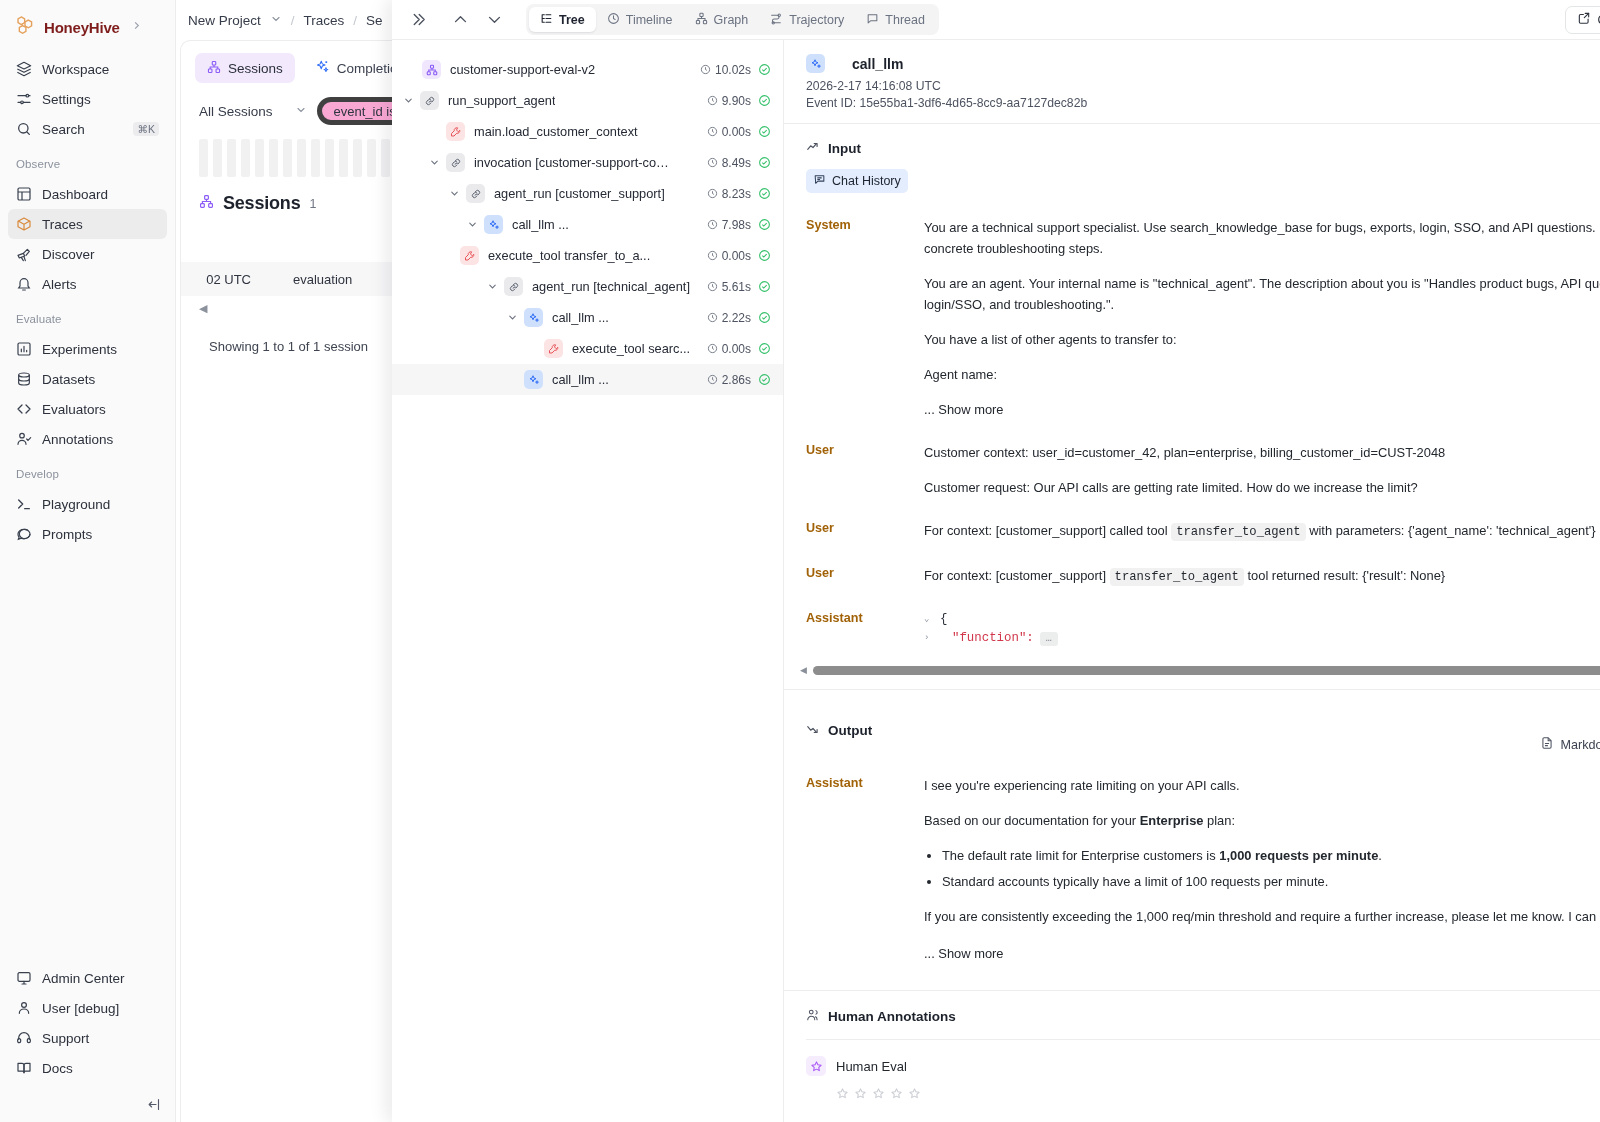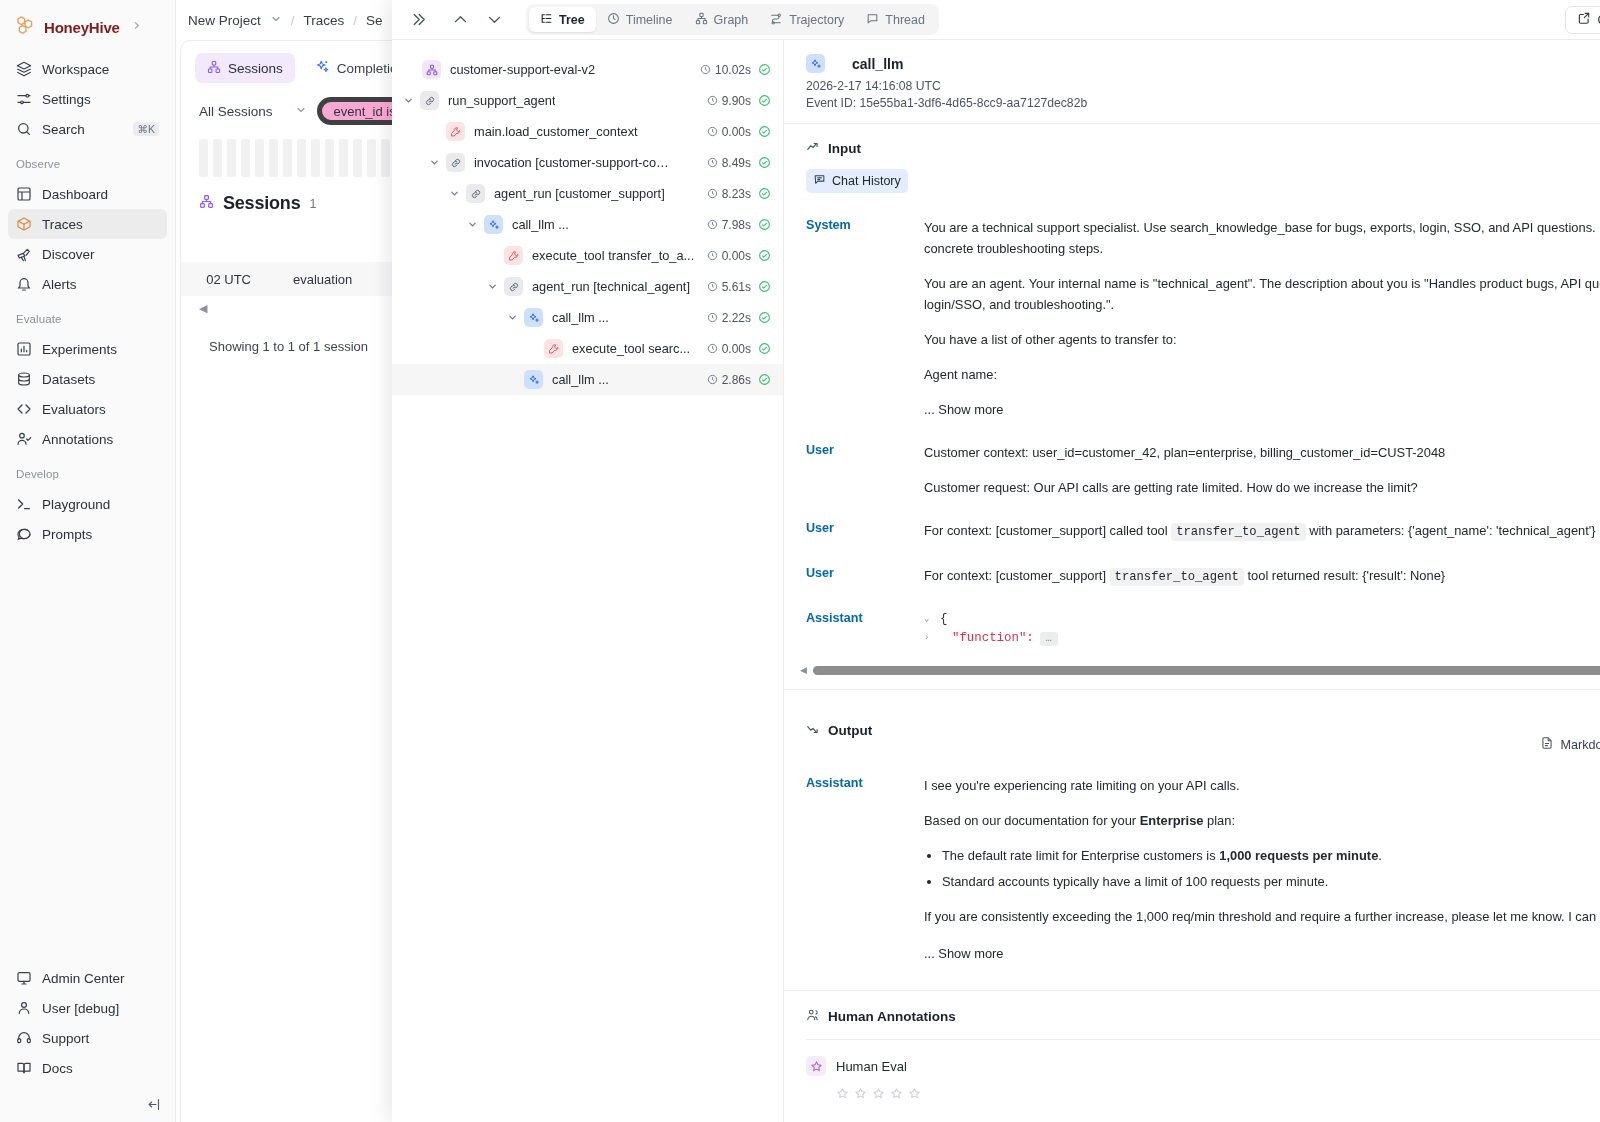--- a/index.html
+++ b/index.html
@@ -151,21 +151,21 @@
     display: inline-flex; align-items: center; gap: 6px; margin-top: 12px;
     background: #e3edfd; color: #1d2430; font-size: 12.5px; font-weight: 500;
     border-radius: 5px; padding: 4px 7px;
   }
   .chat-badge svg { width: 13px; height: 13px; color: #33415c; }
 
   .chat-scroll {
     margin: 14px 0 0 0; padding: 0 30px 0 22px; height: 452px; overflow: hidden; position: relative;
   }
   .msg { display: flex; gap: 0; padding: 10px 0 12px 0; }
-  .msg-role { width: 118px; flex: 0 0 118px; font-size: 12.6px; font-weight: 700; color: #0369a1; padding-top: 1px; }
+  .msg-role { width: 118px; flex: 0 0 118px; font-size: 12.6px; font-weight: 700; color: #a16207; padding-top: 1px; }
   .msg-body { flex: 1; min-width: 0; font-size: 12.9px; line-height: 21px; color: #23282f; }
   .msg-body p { margin-bottom: 14px; }
   .msg-body p:last-child { margin-bottom: 0; }
   .mono { font-family: "Liberation Mono", monospace; background: #f1f1f2; border-radius: 4px; padding: 2px 5px; font-size: 12.2px; }
   .show-more { font-size: 12.9px; color: #23282f; font-weight: 400; cursor: pointer; margin-top: 2px; }
   .json-block { font-family: "Liberation Mono", monospace; font-size: 12.4px; line-height: 19px; color: #2c313c; }
   .json-line { display: flex; align-items: center; gap: 6px; }
   .json-tw { width: 10px; color: #8a909c; font-size: 9px; }
   .json-key { color: #d1364a; }
   .json-fold { background: #eceded; border-radius: 3px; padding: 0 6px; color: #7b818d; font-size: 10px; line-height: 14px; }
@@ -793,21 +793,21 @@
             </span>
             <span class="tok">
               <svg viewBox="0 0 24 24" fill="none" stroke="currentColor" stroke-width="2">
                   <circle cx="12" cy="12" r="9"></circle>
                   <path d="M8 12.3l2.6 2.6L16 9.4"></path>
                 </svg>
             </span>
           </span>
         </div>
 
-        <div class="tnode" style="padding-left:92px">
+        <div class="tnode" style="padding-left:48px">
           <span class="twist blank"></span>
           <span class="tico tool" style="margin-left:4px">
             <svg viewBox="0 0 24 24" fill="none" stroke="currentColor" stroke-width="2" stroke-linecap="round" stroke-linejoin="round">
                 <path d="M14.5 3.5a5 5 0 00-6 6L3 15v5h5l5.5-5.5a5 5 0 006-6l-3 3-3-3z"></path>
               </svg>
           </span>
           <span class="tlabel">execute_tool transfer_to_a...</span>
           <span class="tmeta">
             <span class="tdur">
               <svg viewBox="0 0 24 24" fill="none" stroke="currentColor" stroke-width="2">

